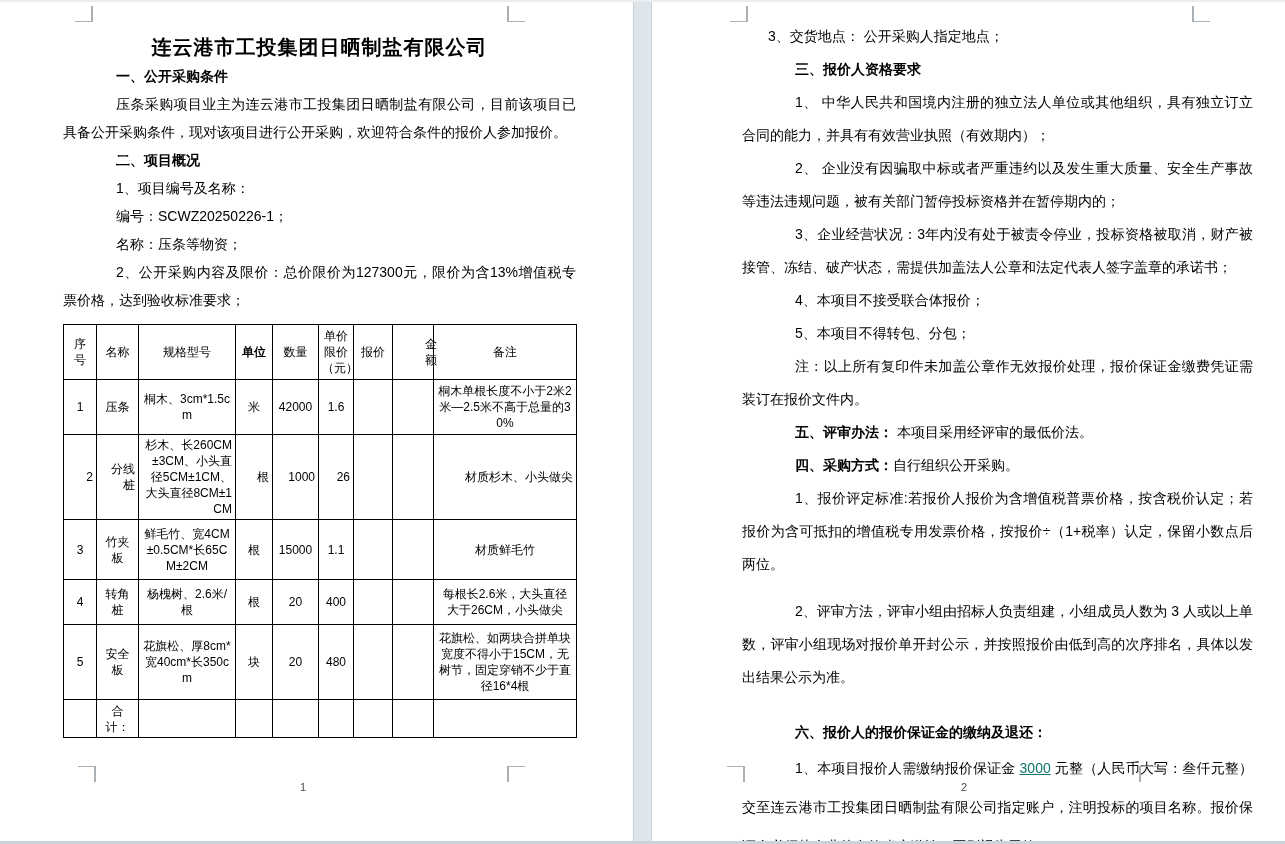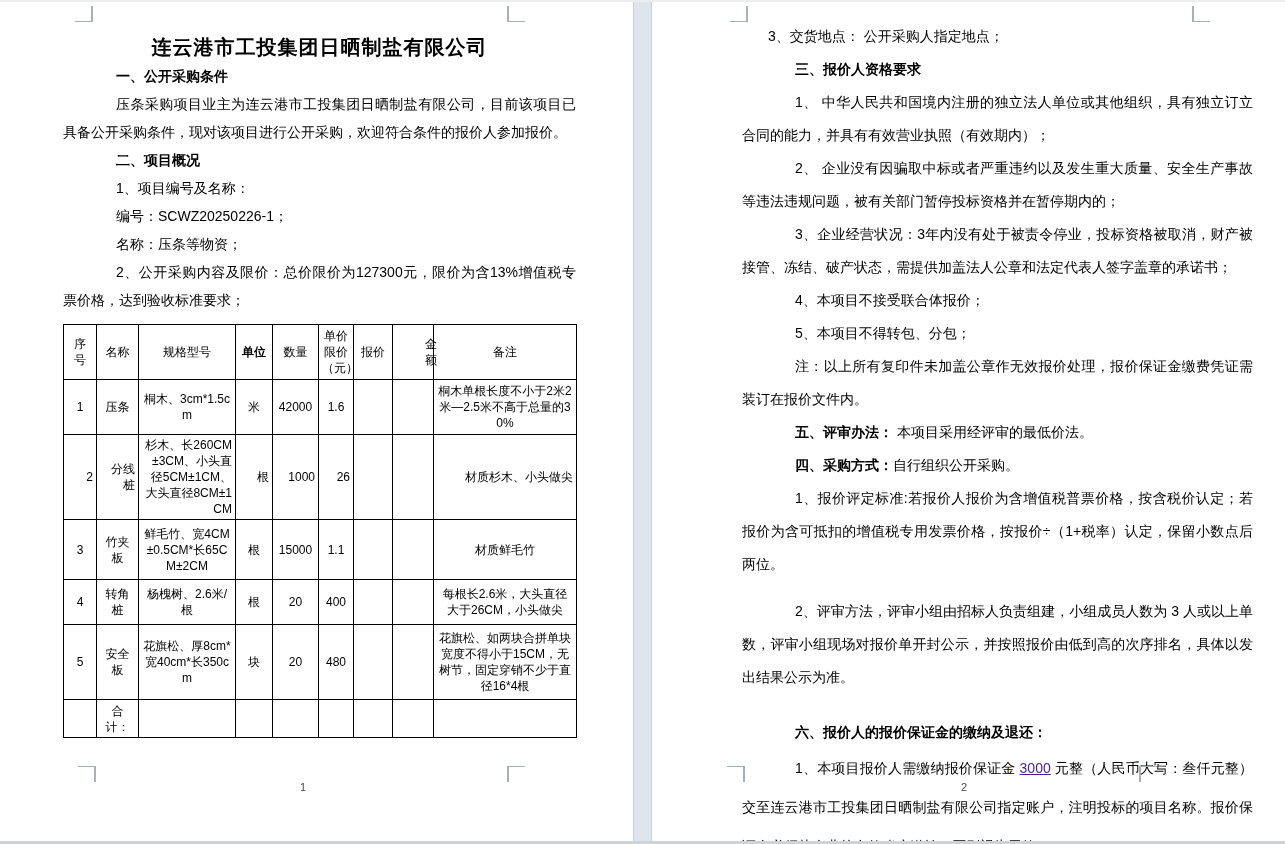--- a/index.html
+++ b/index.html
@@ -199,21 +199,21 @@
           <div class="para ind"><span>2、 企业没有因骗取中标或者严重违约以及发生重大质量、安全生产事故等违法违规问题，被有关部门暂停投标资格并在暂停期内的；</span></div>
           <div class="para ind"><span>3、企业经营状况：3年内没有处于被责令停业，投标资格被取消，财产被接管、冻结、破产状态，需提供加盖法人公章和法定代表人签字盖章的承诺书；</span></div>
           <div class="para ind"><span>4、本项目不接受联合体报价；</span></div>
           <div class="para ind"><span>5、本项目不得转包、分包；</span></div>
           <div class="para ind"><span>注：以上所有复印件未加盖公章作无效报价处理，报价保证金缴费凭证需装订在报价文件内。</span></div>
           <div class="para ind"><span class="b">五、评审办法：</span><span> 本项目采用经评审的最低价法。</span></div>
           <div class="para ind"><span class="b">四、采购方式：</span><span>自行组织公开采购。</span></div>
           <div class="para ind"><span>1、报价评定标准:若报价人报价为含增值税普票价格，按含税价认定；若报价为含可抵扣的增值税专用发票价格，按报价÷（1+税率）认定，保留小数点后两位。</span></div>
           <div class="para ind mt1"><span>2、评审方法，评审小组由招标人负责组建，小组成员人数为 3 人或以上单数，评审小组现场对报价单开封公示，并按照报价由低到高的次序排名，具体以发出结果公示为准。</span></div>
           <div class="para h ind mt2"><span>六、报价人的报价保证金的缴纳及退还：</span></div>
-          <div class="para ind wide"><span>1、本项目报价人需缴纳报价保证金 </span><span style="color: #4c1d95; text-decoration: underline;">3000</span><span> 元整（人民币大写：叁仟元整）交至连云港市工投集团日晒制盐有限公司指定账户，注明投标的项目名称。报价保证金必须从企业的存款账户缴纳，否则视为无效。</span></div>
+          <div class="para ind wide"><span>1、本项目报价人需缴纳报价保证金 </span><span style="color: #0f766e; text-decoration: underline;">3000</span><span> 元整（人民币大写：叁仟元整）交至连云港市工投集团日晒制盐有限公司指定账户，注明投标的项目名称。报价保证金必须从企业的存款账户缴纳，否则视为无效。</span></div>
         </div>
     </div>
 
     <div class="page-num" style="left:297px;">2</div>
   </div>
 </div>
 
 <div class="edge-bottom"></div>
 
 </body></html>

